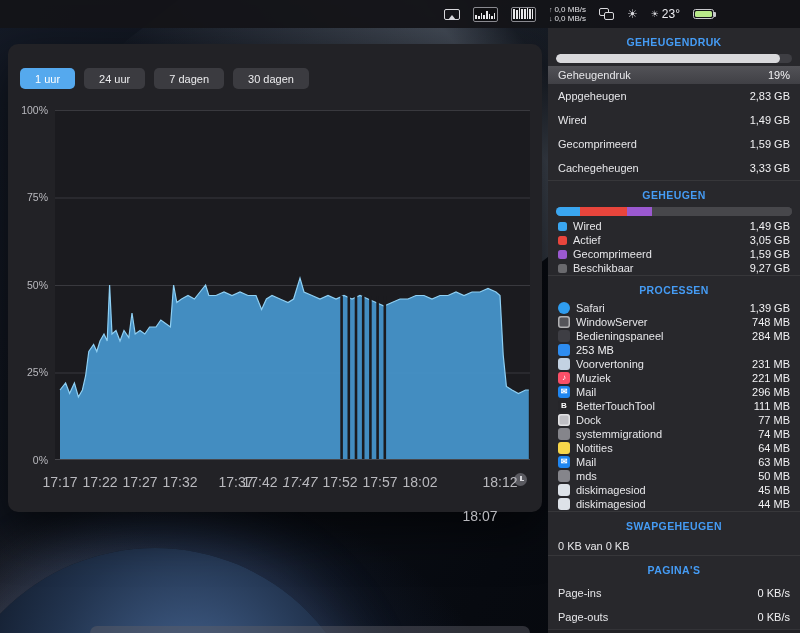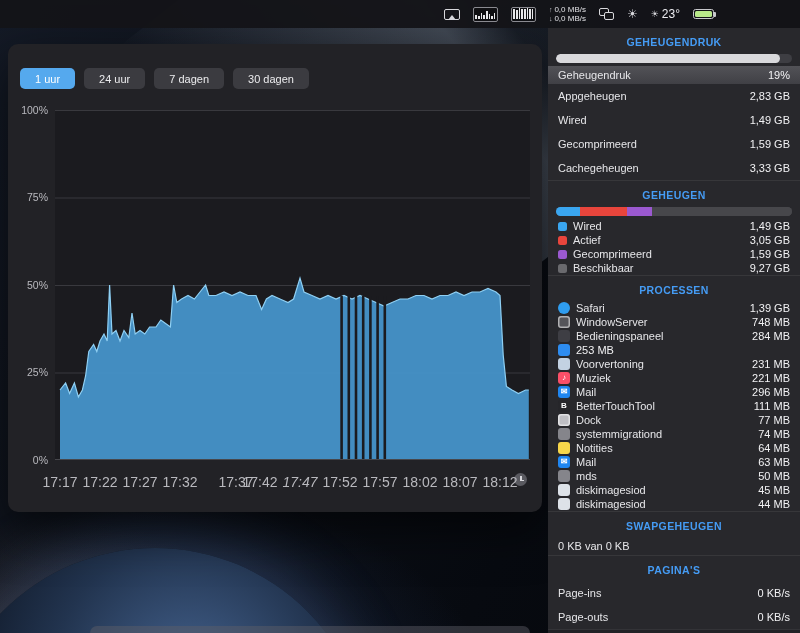--- a/index.html
+++ b/index.html
@@ -181,21 +181,21 @@
       <span class="xtick" style="left: 52px;">17:17</span>
       <span class="xtick" style="left: 92px;">17:22</span>
       <span class="xtick" style="left: 132px;">17:27</span>
       <span class="xtick" style="left: 172px;">17:32</span>
       <span class="xtick" style="left: 212px; margin-left: 16px;">17:37</span>
       <span class="xtick" style="left: 252px;">17:42</span>
       <span class="xtick" style="left: 292px; font-style: italic;">17:47</span>
       <span class="xtick" style="left: 332px;">17:52</span>
       <span class="xtick" style="left: 372px;">17:57</span>
       <span class="xtick" style="left: 412px;">18:02</span>
-      <span class="xtick" style="left: 452px;">18:07</span>
+      <span class="xtick" style="left: 472px; margin-top: 34px;">18:07</span>
       <span class="xtick" style="left: 492px;">18:12</span>
     </div>
 
   <div class="sidebar">
     <div class="sec-header">GEHEUGENDRUK</div>
     <div class="pbar">
         <div class="pfill" id="pfill" style="width: 95%;"></div>
       </div>
     <div class="hl-row">
       <span class="lab">Geheugendruk</span>

